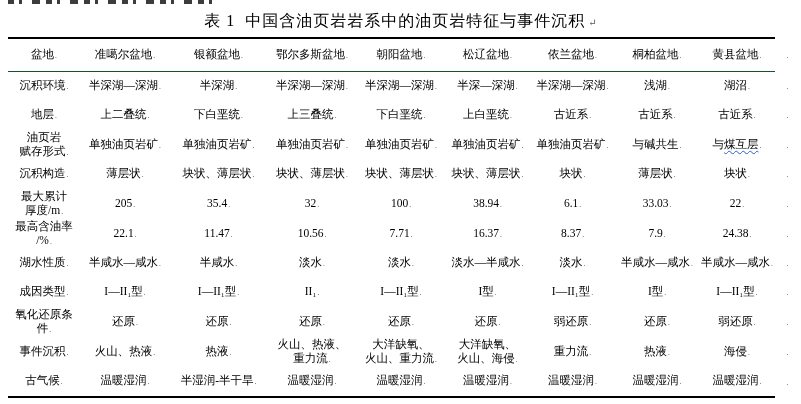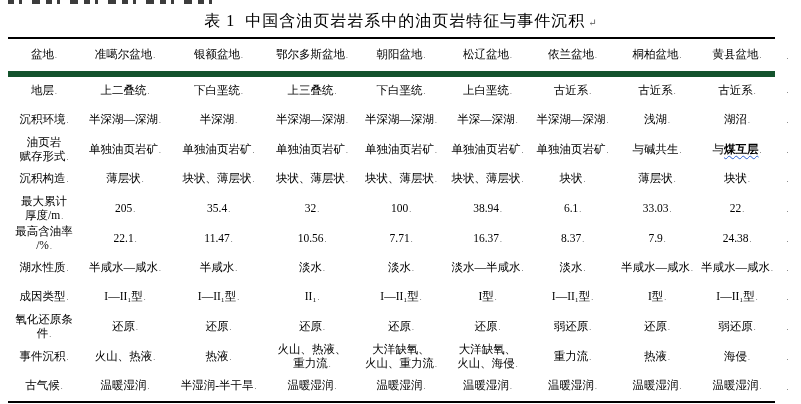--- a/index.html
+++ b/index.html
@@ -38,34 +38,33 @@
   }
   .sheet th, .sheet td {
     text-align: center; vertical-align: middle;
     font-size: 11.5px; line-height: 13.5px;
     font-weight: normal;
     padding: 1px 0;
     overflow: hidden;
   }
   .sheet thead th:not(.gutter) {
     border-top: 2px solid #000;
-    border-bottom: 6px solid #14532d;
+    border-bottom: 1px solid #14532d;
     height: 30px;
   }
   .sheet tbody td:not(.gutter) { height: 27px; }
   .sheet tbody tr:last-child td:not(.gutter) { border-bottom: 2px solid #000; }
   .sheet .gutter { border: none; }
   .mark { font-size: 7.5px; color: #333; margin-left: 1px; vertical-align: baseline; }
   .wavy {
     text-decoration: underline;
     text-decoration-style: wavy;
     text-decoration-color: var(--wavy, #2a5fd0);
     text-decoration-thickness: 1px;
     text-underline-offset: 2px;
-    font-weight: bold;
   }
 </style>
 </head>
 <body>
 
 <div class="page">
   <div class="clipped-line"></div>
   <div class="title"><span>表 1  中国含油页岩岩系中的油页岩特征与事件沉积</span><span class="pmark">↵</span></div>
   <table class="sheet">
     <colgroup id="cols">
@@ -89,44 +88,44 @@
           <th>朝阳盆地<span class="mark">.</span></th>
           <th>松辽盆地<span class="mark">.</span></th>
           <th>依兰盆地<span class="mark">.</span></th>
           <th>桐柏盆地<span class="mark">.</span></th>
           <th>黄县盆地<span class="mark">.</span></th>
           <th class="gutter"><span class="mark">.</span></th>
         </tr>
       </thead>
     <tbody id="table-body">
         <tr>
+          <td>沉积环境<span class="mark">.</span></td>
+          <td>半深湖—深湖<span class="mark">.</span></td>
+          <td>半深湖<span class="mark">.</span></td>
+          <td>半深湖—深湖<span class="mark">.</span></td>
+          <td>半深湖—深湖<span class="mark">.</span></td>
+          <td>半深—深湖<span class="mark">.</span></td>
+          <td>半深湖—深湖<span class="mark">.</span></td>
+          <td>浅湖<span class="mark">.</span></td>
+          <td>湖沼<span class="mark">.</span></td>
+          <td class="gutter"><span class="mark">.</span></td>
+        </tr>
+        <tr>
           <td>地层<span class="mark">.</span></td>
           <td>上二叠统<span class="mark">.</span></td>
           <td>下白垩统<span class="mark">.</span></td>
           <td>上三叠统<span class="mark">.</span></td>
           <td>下白垩统<span class="mark">.</span></td>
           <td>上白垩统<span class="mark">.</span></td>
           <td>古近系<span class="mark">.</span></td>
           <td>古近系<span class="mark">.</span></td>
           <td>古近系<span class="mark">.</span></td>
           <td class="gutter"><span class="mark">.</span></td>
         </tr>
         <tr>
-          <td>沉积环境<span class="mark">.</span></td>
-          <td>半深湖—深湖<span class="mark">.</span></td>
-          <td>半深湖<span class="mark">.</span></td>
-          <td>半深湖—深湖<span class="mark">.</span></td>
-          <td>半深湖—深湖<span class="mark">.</span></td>
-          <td>半深—深湖<span class="mark">.</span></td>
-          <td>半深湖—深湖<span class="mark">.</span></td>
-          <td>浅湖<span class="mark">.</span></td>
-          <td>湖沼<span class="mark">.</span></td>
-          <td class="gutter"><span class="mark">.</span></td>
-        </tr>
-        <tr>
           <td>油页岩<br>赋存形式<span class="mark">.</span></td>
           <td>单独油页岩矿<span class="mark">.</span></td>
           <td>单独油页岩矿<span class="mark">.</span></td>
           <td>单独油页岩矿<span class="mark">.</span></td>
           <td>单独油页岩矿<span class="mark">.</span></td>
           <td>单独油页岩矿<span class="mark">.</span></td>
           <td>单独油页岩矿<span class="mark">.</span></td>
           <td>与碱共生<span class="mark">.</span></td>
           <td>与<span class="wavy">煤互层</span><span class="mark">.</span></td>
           <td class="gutter"><span class="mark">.</span></td>

